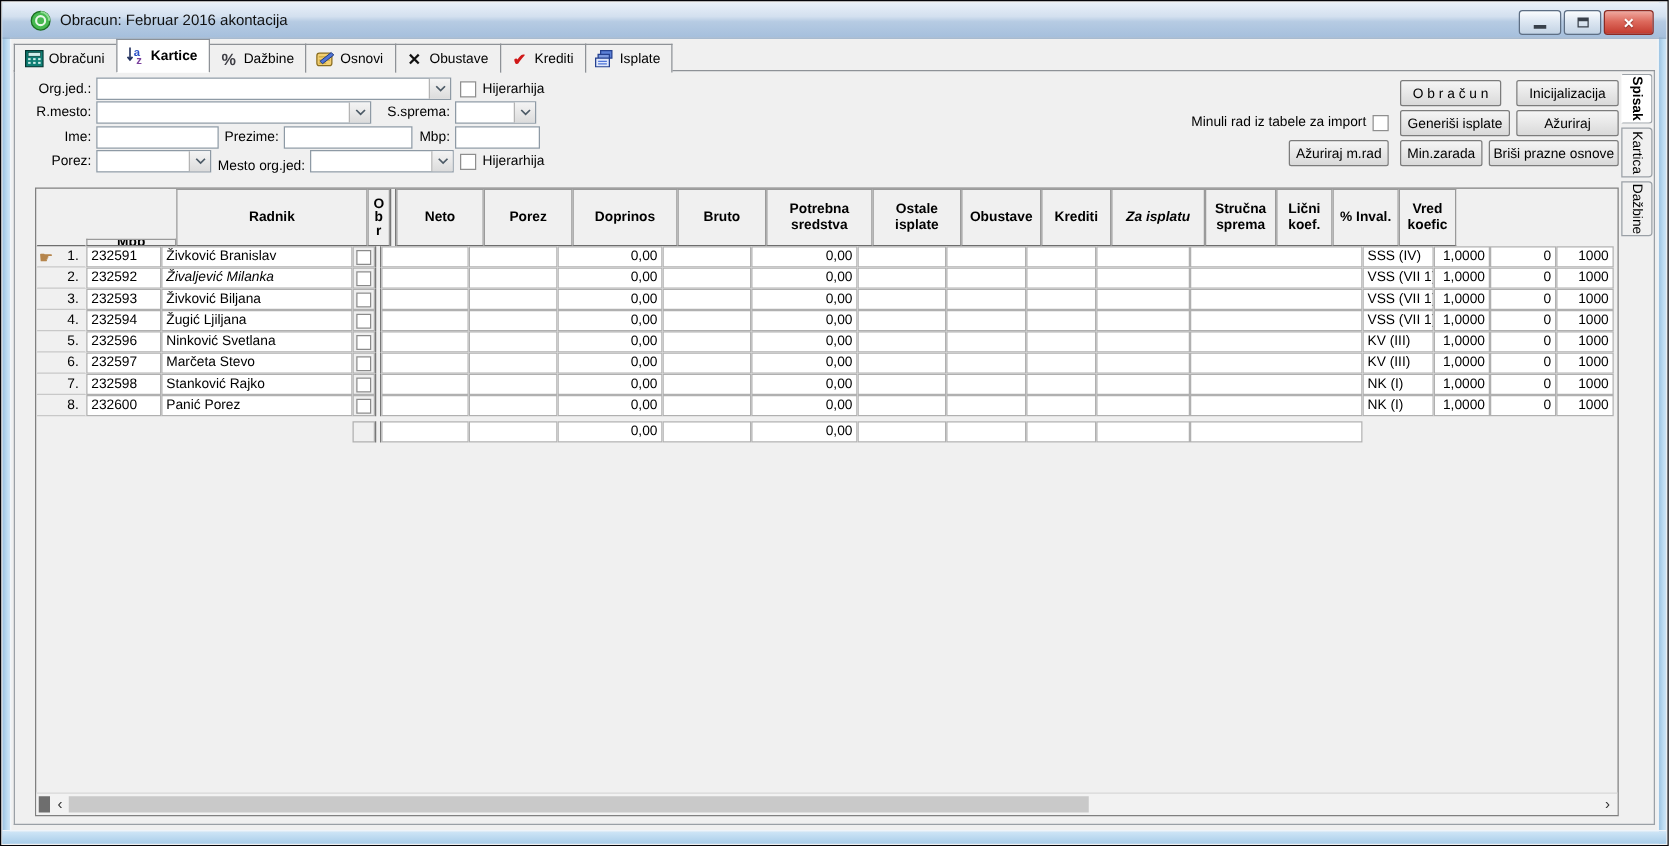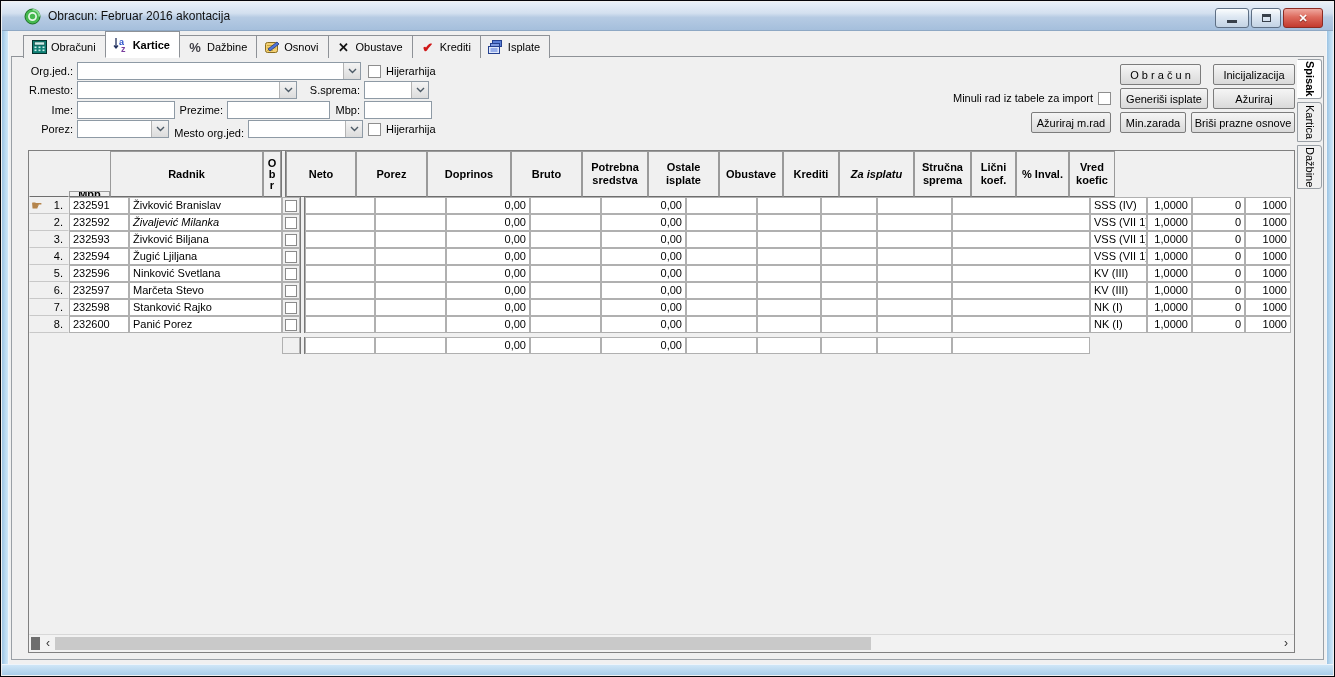--- a/index.html
+++ b/index.html
@@ -32,21 +32,21 @@
   .glyph-close{ text-shadow:0 1px 1px #7e241d; }
 
   .content{ position:absolute; left:8px; top:30px; right:8px; bottom:12px; background:#f0f0f0; z-index:4;}
 
   
   .tabbar{ position:absolute; left:0; top:0; right:0; height:26px; }
   .tabbar-line{ position:absolute; left:2px; right:2px; top:25px; height:1px; background:#8e9297;}
   .tab{ position:relative; display:inline-flex; align-items:center; gap:4px; height:23px; margin-top:3px;
         padding:0 9px 0 7px; border:1px solid #8e9297; border-bottom:none; background:#f0f0f0; margin-left:-1px;
         vertical-align:bottom; }
-  .tab:first-child{ margin-left:14px; }
+  .tab:first-child{ margin-left:2px; }
   .tab.active{ height:27px; margin-top:0; background:#fff; z-index:3; border-bottom:1px solid #fff; }
   .tab.active .tab-label{ font-weight:bold; }
   .tab-icon{ display:inline-flex; width:16px; height:15px; align-items:center; justify-content:center; }
 
   
   .panel{ position:absolute; left:2px; top:25px; right:2px; height:604px;
           border:1px solid #9aa0a6; border-top:none; background:#f0f0f0; }
 
   
   .lbl{ position:absolute; height:18px; line-height:18px; text-align:right; color:#000; }
@@ -259,29 +259,29 @@
     <button class="btn" style="left:1182px;top:81px;width:104px;">Briši prazne osnove</button>
 
     
     <span id="side-tabs-holder"><span class="side-tab active" style="top: 28px; height: 40px;">Spisak</span><span class="side-tab" style="top: 71px; height: 40px;">Kartica</span><span class="side-tab" style="top: 114px; height: 44px;">Dažbine</span></span>
 
     
     <div class="grid-wrap">
       <div class="grid" id="grid">
           <div class="grid-row header-row">
             <div class="cell c-seq  t-right" style="width: 40px;"></div>
-            <div class="cell   t-left" style="width: 41px; margin-top: 40px;">Mbp</div>
+            <div class="cell   t-left" style="width: 72px; margin-top: 40px;">Mbp</div>
             <div class="cell   t-left" style="width: 153px;">Radnik</div>
             <div class="cell c-obr vert" style="width: 18px;"><span>O</span><span>b</span><span>r</span></div>
             <div class="cell divcell" style="width: 5px;"></div>
             <div class="cell   t-right" style="width: 70px;">Neto</div>
             <div class="cell   t-right" style="width: 71px;">Porez</div>
             <div class="cell   t-right" style="width: 84px;">Doprinos</div>
             <div class="cell   t-right" style="width: 71px;">Bruto</div>
-            <div class="cell   t-right" style="width: 66px; text-align: center;">Potrebna
+            <div class="cell   t-right" style="width: 85px; text-align: center;">Potrebna
 sredstva</div>
             <div class="cell   t-right" style="width: 71px;">Ostale
 isplate</div>
             <div class="cell   t-right" style="width: 64px;">Obustave</div>
             <div class="cell   t-right" style="width: 56px;">Krediti</div>
             <div class="cell   t-right" style="width: 75px; font-style: italic;">Za isplatu</div>
             <div class="cell   t-left" style="width: 57px;">Stručna
 sprema</div>
             <div class="cell   t-right" style="width: 45px;">Lični
 koef.</div>

